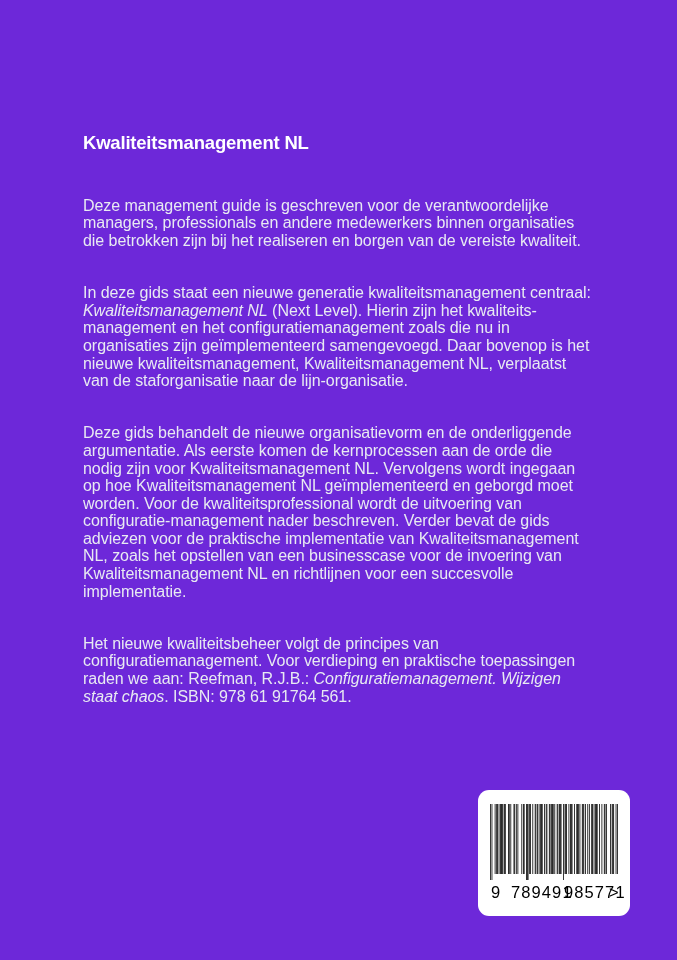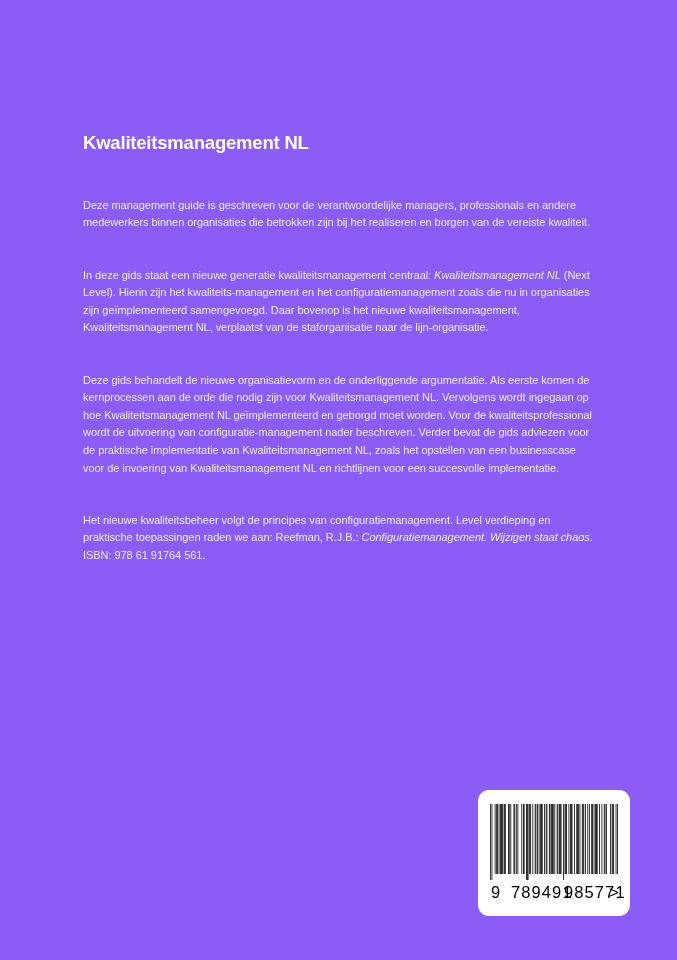--- a/index.html
+++ b/index.html
@@ -10,39 +10,39 @@
     width: 677px;
     height: 960px;
     background: #1b2038;
     font-family: "Liberation Sans", sans-serif;
     overflow: hidden;
     position: relative;
   }
   .page {
     position: absolute;
     inset: 0;
-    background: #8b5cf6;
+    background: #6d28d9;
   }
   .content {
     position: absolute;
     left: 83px;
     top: 132px;
     width: 510px;
   }
   .book-title {
     color: #ffffff;
     font-size: 18.5px;
     font-weight: bold;
     letter-spacing: -0.2px;
     margin: 0 0 25px 0;
     line-height: 1.2;
   }
   .para {
     color: #e8eaf2;
-    font-size: 11px;
+    font-size: 16px;
     line-height: 17.6px;
     margin: 0 0 17px 0;
     letter-spacing: -0.05px;
     white-space: pre-line;
   }
   .para:last-of-type {
     margin-bottom: 0;
   }
   .para em {
     font-style: italic;
@@ -121,21 +121,21 @@
 
     <p class="para">
       <span>In deze gids staat een nieuwe generatie kwaliteitsmanagement centraal: </span><em>Kwaliteitsmanagement NL</em><span> (Next Level). Hierin zijn het kwaliteits-management en het configuratiemanagement zoals die nu in organisaties zijn geïmplementeerd samengevoegd. Daar bovenop is het nieuwe kwaliteitsmanagement, Kwaliteitsmanagement NL, verplaatst van de staforganisatie naar de lijn-organisatie.</span>
     </p>
 
     <p class="para">
       <span>Deze gids behandelt de nieuwe organisatievorm en de onderliggende argumentatie. Als eerste komen de kernprocessen aan de orde die nodig zijn voor Kwaliteitsmanagement NL. Vervolgens wordt ingegaan op hoe Kwaliteitsmanagement NL geïmplementeerd en geborgd moet worden. Voor de kwaliteitsprofessional wordt de uitvoering van configuratie-management nader beschreven. Verder bevat de gids adviezen voor de praktische implementatie van Kwaliteitsmanagement NL, zoals het opstellen van een businesscase voor de invoering van Kwaliteitsmanagement NL en richtlijnen voor een succesvolle implementatie.</span>
     </p>
 
     <p class="para">
-      <span>Het nieuwe kwaliteitsbeheer volgt de principes van configuratiemanagement. Level verdieping en praktische toepassingen raden we aan: Reefman, R.J.B.: </span><em>Configuratiemanagement. Wijzigen staat chaos</em><span>. ISBN: 978 61 91764 561.</span>
+      <span>Het nieuwe kwaliteitsbeheer volgt de principes van configuratiemanagement. Voor verdieping en praktische toepassingen raden we aan: Reefman, R.J.B.: </span><em>Configuratiemanagement. Wijzigen staat chaos</em><span>. ISBN: 978 61 91764 561.</span>
     </p>
 
   </div>
 
   <div class="barcode-box">
     <div class="barcode-inner">
       <div class="bars">
         <svg viewBox="0 0 128 76" preserveAspectRatio="none">
           <g id="bar-group" fill="#000000">
               <rect x="0.000" y="0" width="0.785" height="76"></rect>

